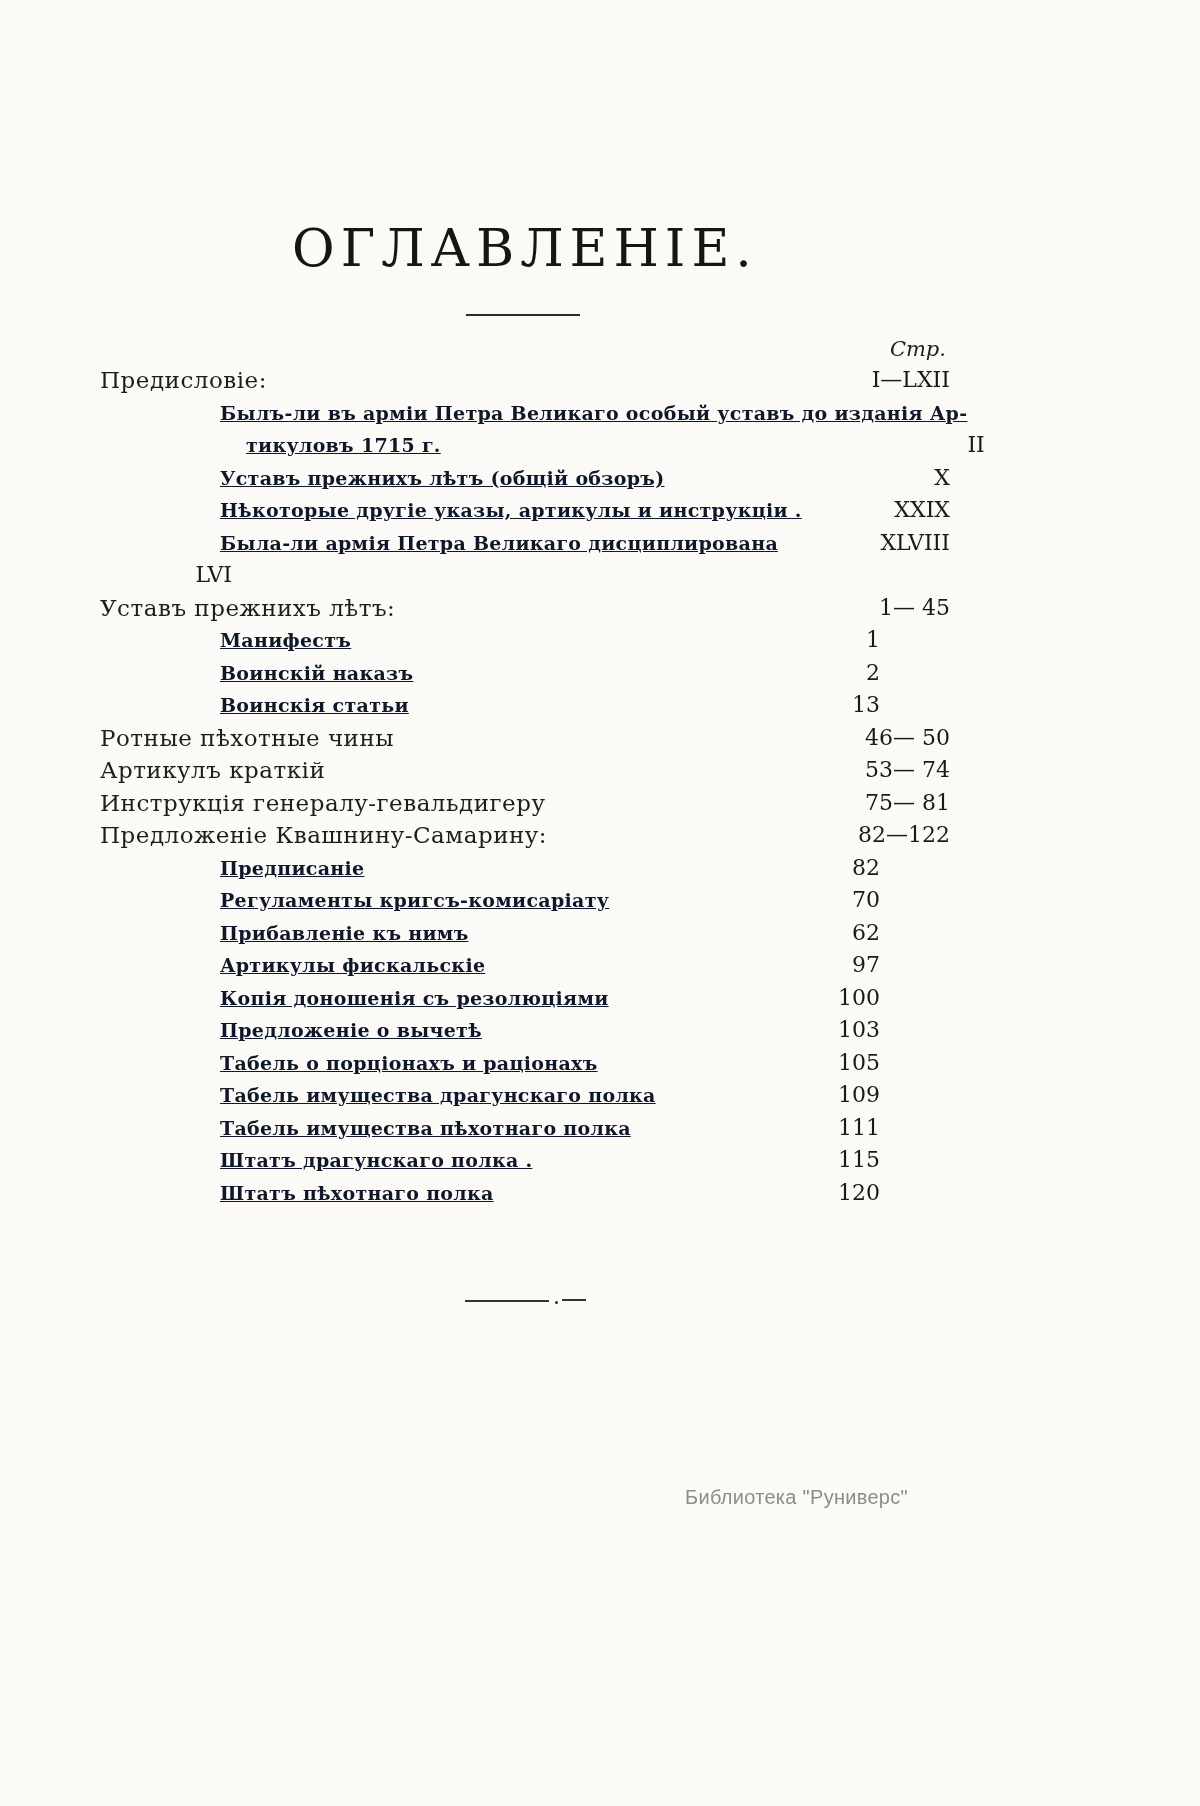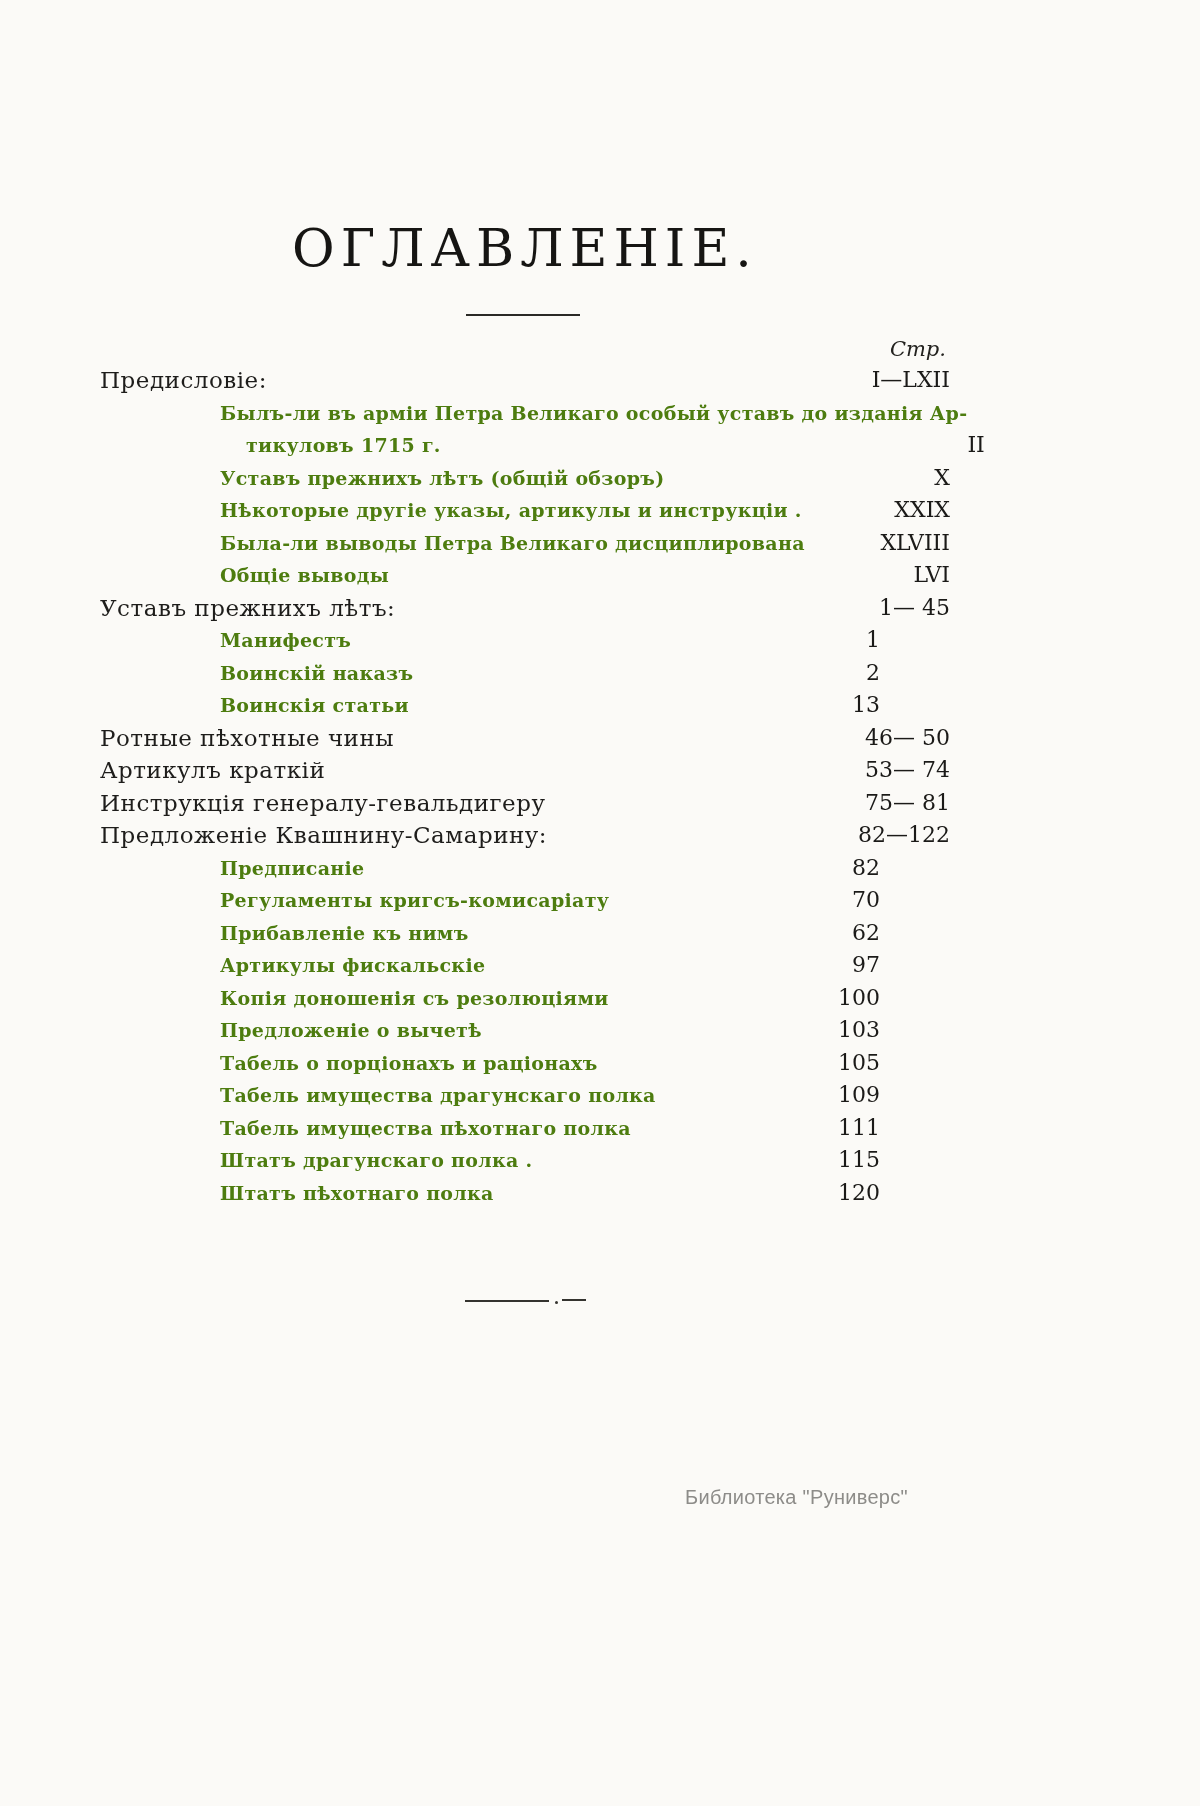--- a/index.html
+++ b/index.html
@@ -63,21 +63,22 @@
     font-size: 23px;
     letter-spacing: 0.5px;
   }
   .level-1 .toc-label {
     padding-left: 120px;
   }
   .level-1 .toc-line {
     font-size: 19px;
     font-weight: 700;
     letter-spacing: 0.3px;
-    color: #4d7c0f;
+    color: #0f172a;
+    text-decoration: underline;
   }
   .toc-line.cont {
     padding-left: 26px;
   }
   .toc-page {
     width: 132px;
     box-sizing: border-box;
     text-align: right;
     font-size: 22px;
     line-height: 32.5px;
@@ -158,28 +159,25 @@
         <div class="toc-page">X</div>
       </div>
       <div class="toc-row level-1">
         <div class="toc-label">
           <div class="toc-line">Нѣкоторые другіе указы, артикулы и инструкціи .</div>
         </div>
         <div class="toc-page">XXIX</div>
       </div>
       <div class="toc-row level-1">
         <div class="toc-label">
-          <div class="toc-line">Была-ли выводы Петра Великаго дисциплирована</div>
+          <div class="toc-line">Была-ли армія Петра Великаго дисциплирована</div>
         </div>
         <div class="toc-page">XLVIII</div>
       </div>
       <div class="toc-row level-1">
-        <div class="toc-label">
-          <div class="toc-line">Общіе выводы</div>
-        </div>
         <div class="toc-page">LVI</div>
       </div>
       <div class="toc-row level-0">
         <div class="toc-label">
           <div class="toc-line">Уставъ прежнихъ лѣтъ:</div>
         </div>
         <div class="toc-page">1— 45</div>
       </div>
       <div class="toc-row level-1">
         <div class="toc-label">

